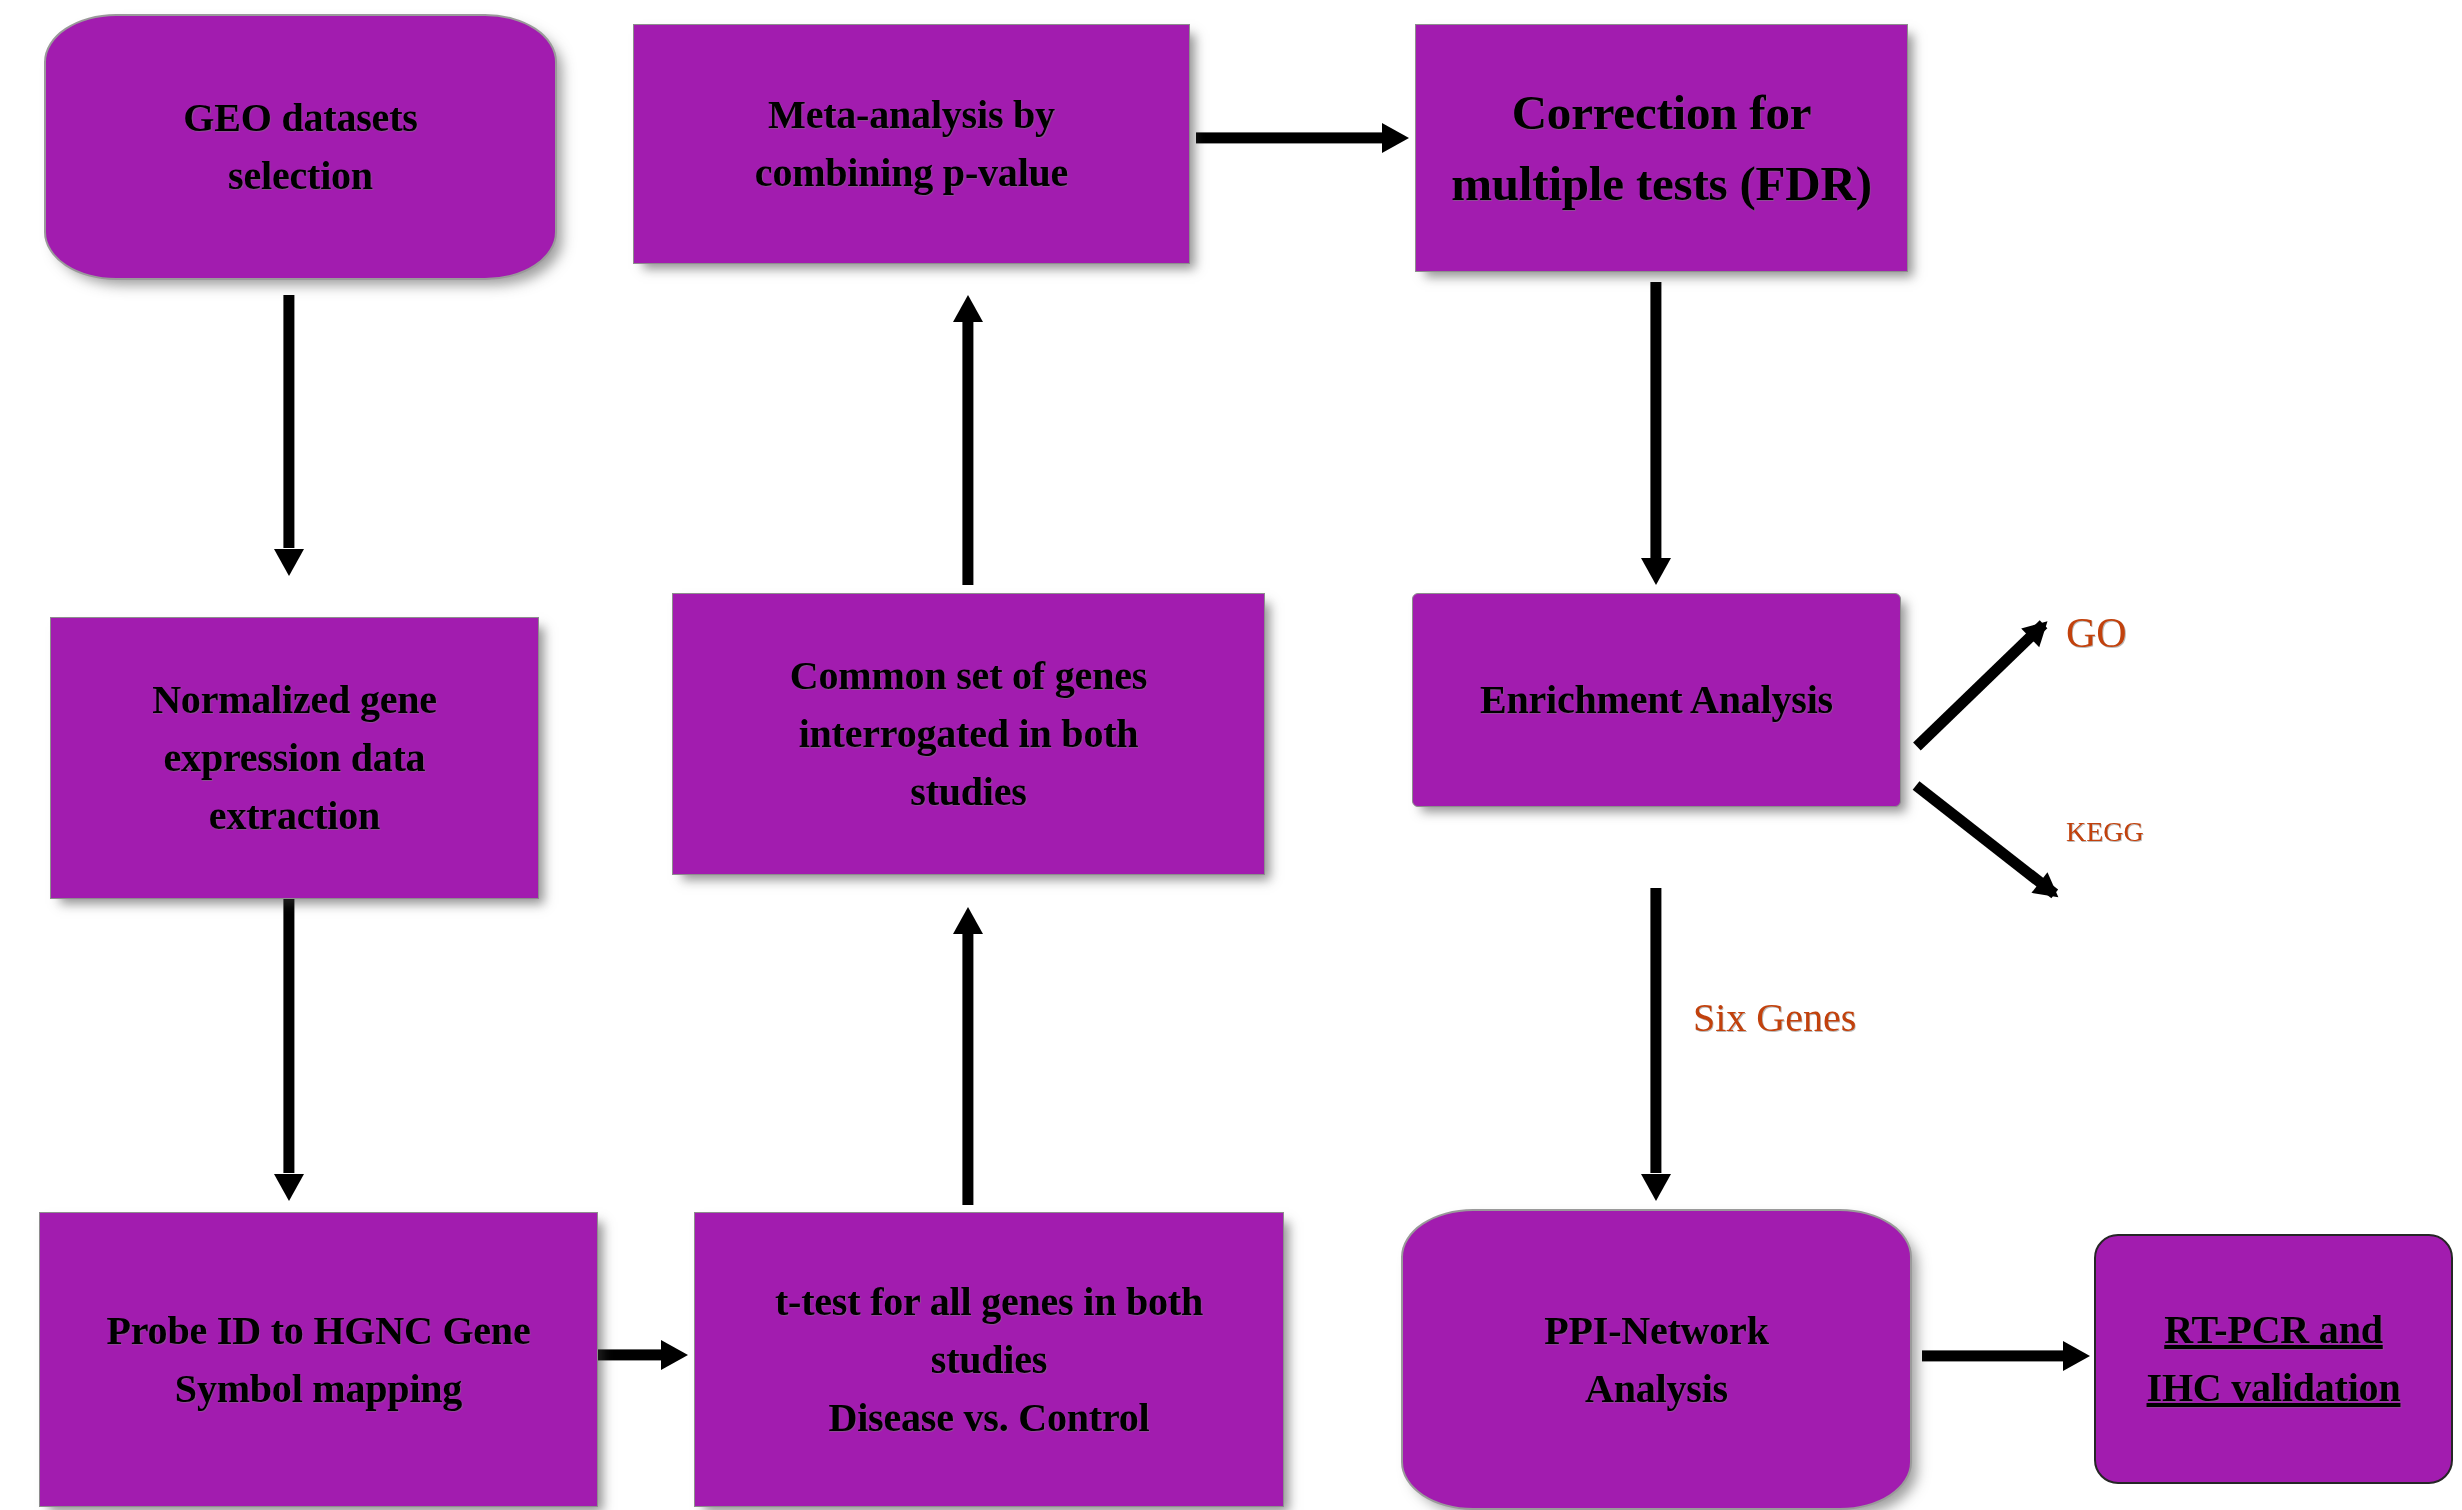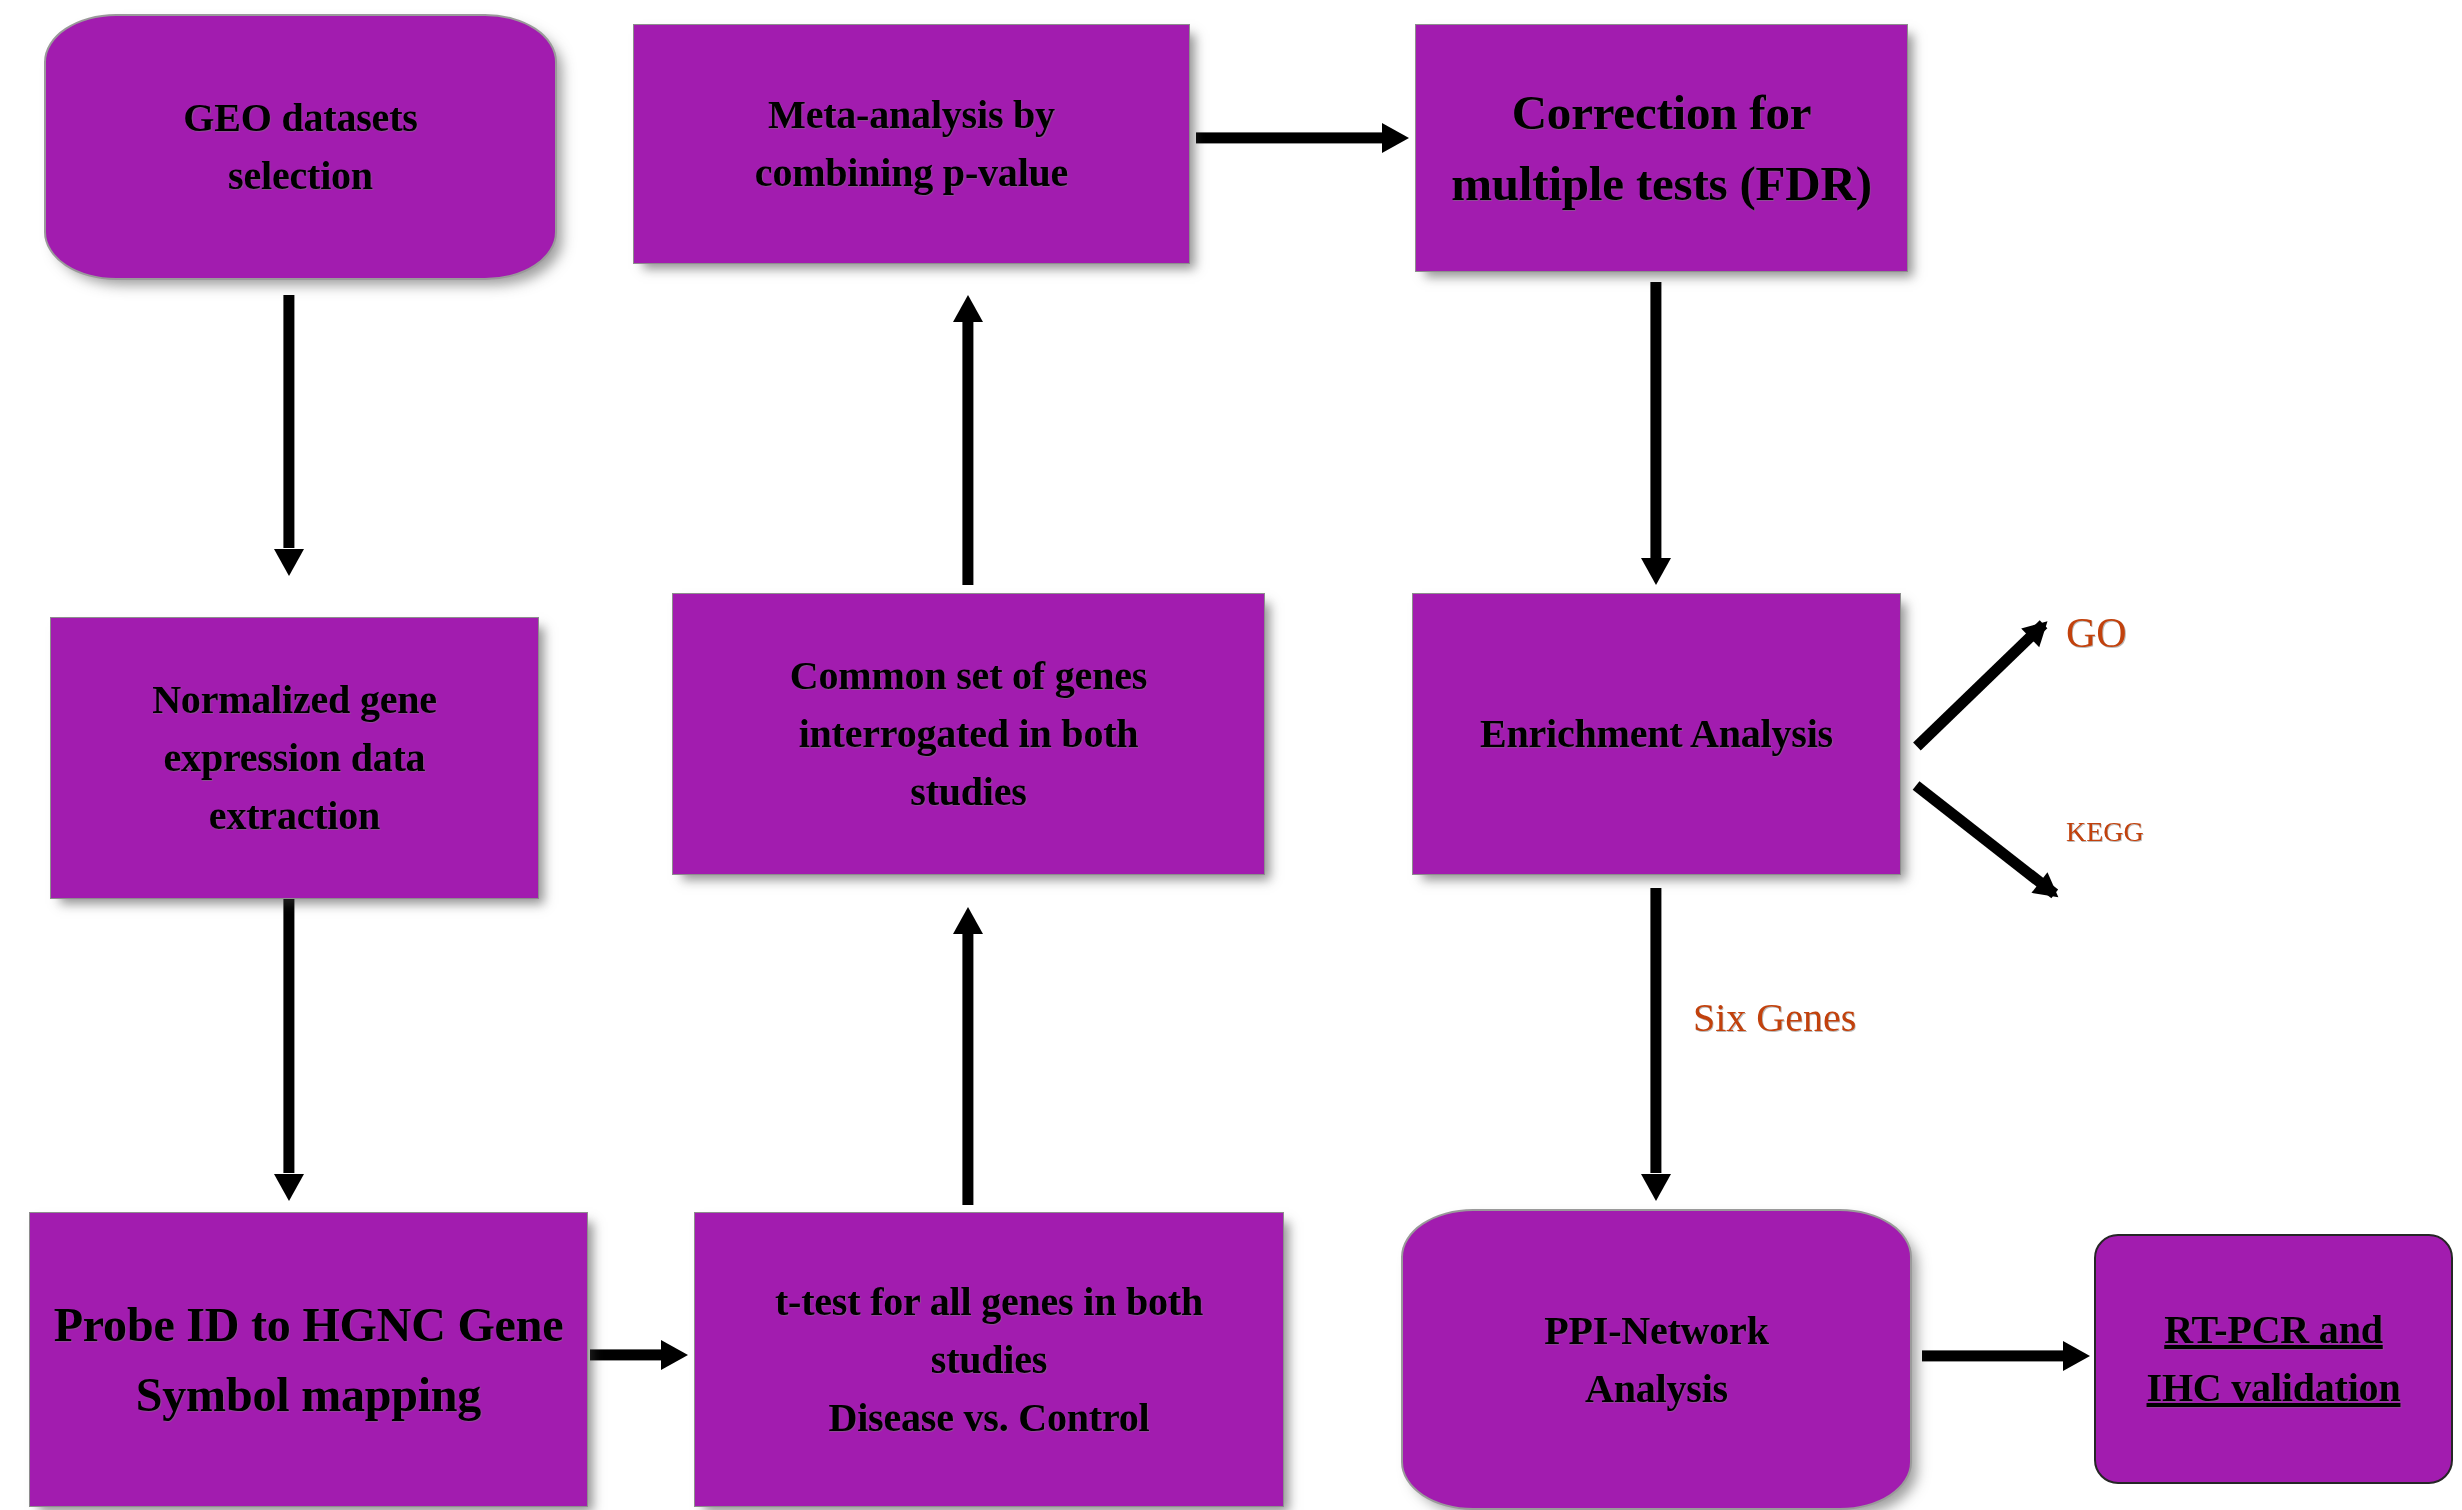--- a/index.html
+++ b/index.html
@@ -164,25 +164,25 @@
 expression data
 extraction</span>
   </div>
 
   <div class="node rect" style="left:672px; top:593px; width:593px; height:282px; font-size:40px;">
     <span class="label">Common set of genes
 interrogated in both
 studies</span>
   </div>
 
-  <div class="node rect" style="left:1412px; top:593px; width:489px; height:282px; font-size:40px;">
+  <div class="node rect" style="left:1412px; top:593px; width:489px; height:214px; font-size:40px;border-radius:6px;">
     <span class="label">Enrichment Analysis</span>
   </div>
 
-  <div class="node rect" style="left:29px; top:1212px; width:559px; height:295px; font-size:48px;">
+  <div class="node rect" style="left:39px; top:1212px; width:559px; height:295px; font-size:40px;">
     <span class="label">Probe ID to HGNC Gene
 Symbol mapping</span>
   </div>
 
   <div class="node rect" style="left:694px; top:1212px; width:590px; height:295px; font-size:40px;">
     <span class="label">t-test for all genes in both
 studies
 Disease vs. Control</span>
   </div>
 

